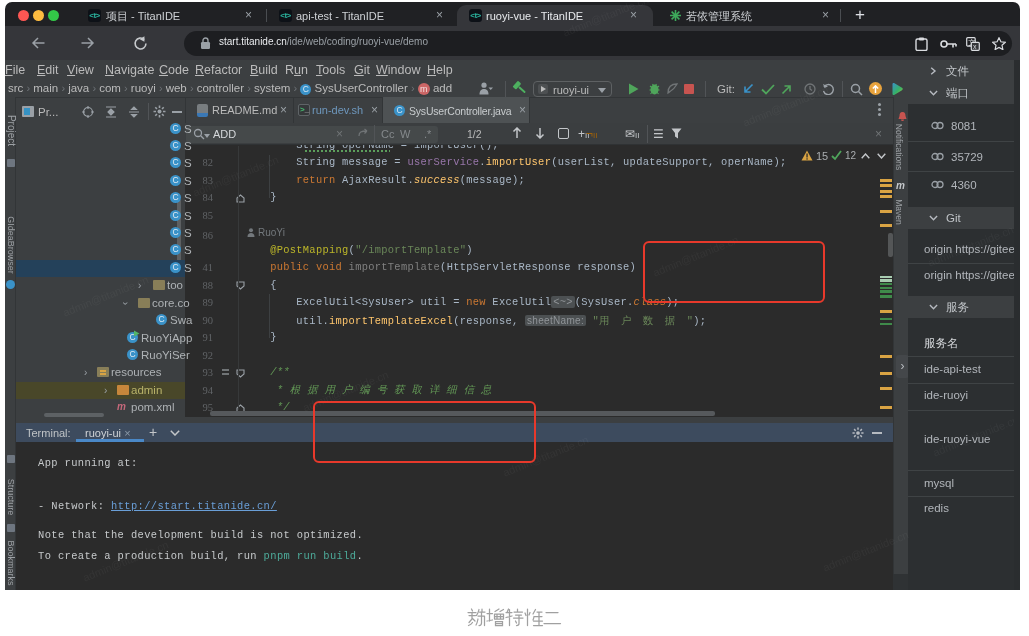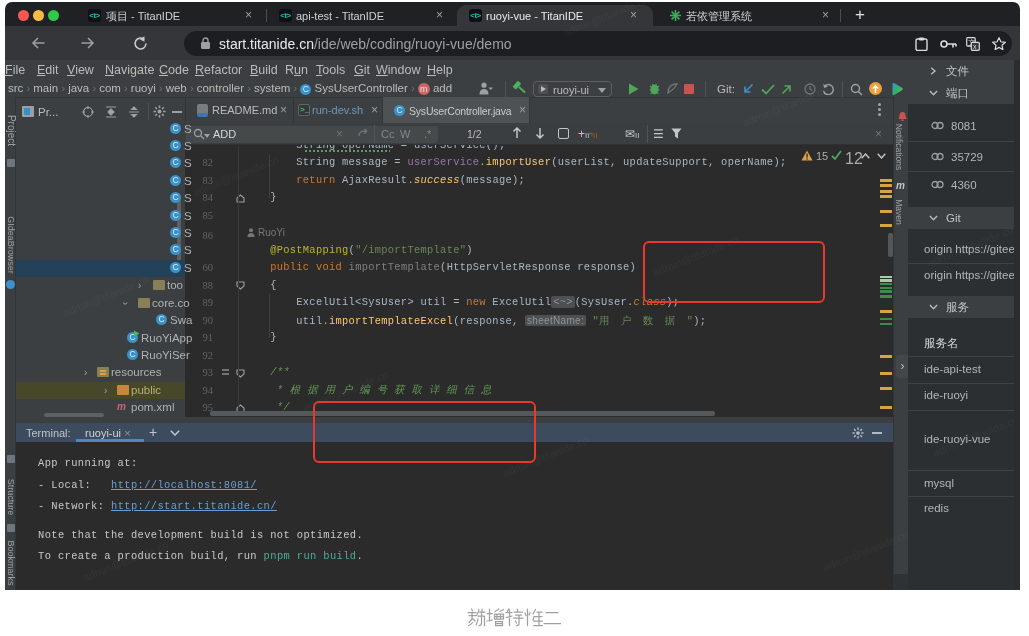--- a/index.html
+++ b/index.html
@@ -56,21 +56,21 @@
       </svg>
 <svg class="a" style="left:133px;top:36px" width="15" height="15" viewBox="0 0 16 16">
         <path d="M13.8 8 A5.8 5.8 0 1 1 12 3.8" stroke="#c6c9cc" stroke-width="1.7" fill="none"></path>
         <path d="M12.2 0.2 L12.2 6 L7.2 3.4 Z" fill="#c6c9cc"></path>
       </svg>
 <div class="a" style="left:184px;top:31px;width:828px;height:25px;background:#1d1e21;border-radius:13px"></div>
 <svg class="a" style="left:200px;top:37px" width="11" height="13" viewBox="0 0 11 13">
         <rect x="1" y="5" width="9" height="7" rx="1.2" fill="#9aa0a6"></rect>
         <path d="M3 5 V3.5 A2.5 2.5 0 0 1 8 3.5 V5" stroke="#9aa0a6" stroke-width="1.4" fill="none"></path>
       </svg>
-<div class="a" style="left:219px;top:36px;font-size:14px;color:#e8eaed">start.titanide.cn<span style="color:#9aa0a6">/ide/web/coding/ruoyi-vue/demo</span></div>
+<div class="a" style="left:219px;top:36px;font-size:10px;color:#e8eaed">start.titanide.cn<span style="color:#9aa0a6">/ide/web/coding/ruoyi-vue/demo</span></div>
 
 <svg class="a" style="left:915px;top:37px" width="13" height="14" viewBox="0 0 13 14">
         <rect x="1" y="2" width="11" height="11.5" rx="1.5" fill="none" stroke="#dadce0" stroke-width="1.4"></rect>
         <rect x="4" y="0.5" width="5" height="3" rx="0.8" fill="#dadce0"></rect>
       </svg>
 <svg class="a" style="left:940px;top:40px" width="17" height="8" viewBox="0 0 17 8">
         <circle cx="4" cy="4" r="3" fill="none" stroke="#dadce0" stroke-width="1.6"></circle>
         <path d="M7 4 H16 M13 4 V7.4 M16 4 V6.5" stroke="#dadce0" stroke-width="1.6" fill="none"></path>
       </svg>
 <svg class="a" style="left:966px;top:37px" width="14" height="14" viewBox="0 0 14 14">
@@ -269,41 +269,41 @@
 
 <svg class="a" style="left:801px;top:150px" width="12" height="11" viewBox="0 0 12 11">
         <path d="M6 0.5 L11.5 10.5 H0.5 Z" fill="#d9a343"></path>
         <rect x="5.4" y="3.5" width="1.3" height="4" fill="#2b2b2b"></rect>
         <rect x="5.4" y="8.3" width="1.3" height="1.3" fill="#2b2b2b"></rect>
       </svg>
 <div class="a" style="left:816px;top:150px;font-size:11px;color:#a9adb0">15</div>
 <svg class="a" style="left:831px;top:150px" width="11" height="11" viewBox="0 0 11 11">
         <path d="M1 6 L4 9 L10 1" stroke="#4fa55b" stroke-width="1.8" fill="none"></path>
       </svg>
-<div class="a" style="left:845px;top:150px;font-size:16px;color:#a9adb0">12</div>
+<div class="a" style="left:845px;top:150px;font-size:10px;color:#a9adb0">12</div>
 <svg class="a" style="left:861px;top:153px" width="9" height="6" viewBox="0 0 9 6">
         <path d="M0.7 5.3 L4.5 1 L8.3 5.3" stroke="#c3c6c9" stroke-width="1.4" fill="none"></path>
       </svg>
 <svg class="a" style="left:877px;top:153px" width="9" height="6" viewBox="0 0 9 6">
         <path d="M0.7 0.7 L4.5 5 L8.3 0.7" stroke="#c3c6c9" stroke-width="1.4" fill="none"></path>
       </svg>
 
 <div id="code" style="position:absolute;left:185px;top:145px;width:708px;height:272px;overflow:hidden">
         <div id="codew" style="position:absolute;left:-185px;top:-145px;width:1029px;height:636px">
-          <div class="cl" style="top:136.75px"><span>        String operName = userService();</span></div>
+          <div class="cl" style="top:136.75px"><span>        String operName = importUser();</span></div>
           <div class="ln" style="left:185px;top:154.25px">82</div>
           <div class="cl" style="top:154.25px"><span>        String message = <span class="fd">userService</span>.<span class="mc">importUser</span>(userList, updateSupport, operName);</span></div>
           <div class="ln" style="left:185px;top:171.75px">83</div>
           <div class="cl" style="top:171.75px"><span>        <span class="kw">return</span> AjaxResult.<span class="mc" style="font-style:italic">success</span>(message);</span></div>
           <div class="ln" style="left:185px;top:189.25px">84</div>
           <div class="cl" style="top:189.25px"><span>    }</span></div>
           <div class="ln" style="left:185px;top:206.75px">85</div>
           <div class="ln" style="left:185px;top:227px">86</div>
           <div class="cl" style="top:241.75px"><span>    <span class="an">@PostMapping</span>(<span class="st">"/importTemplate"</span>)</span></div>
-          <div class="ln" style="left:185px;top:259.25px">60</div>
+          <div class="ln" style="left:185px;top:259.25px">41</div>
           <div class="cl" style="top:259.25px"><span>    <span class="kw">public void</span> <span class="gr">importTemplate</span>(HttpServletResponse response)</span></div>
           <div class="ln" style="left:185px;top:276.75px">88</div>
           <div class="cl" style="top:276.75px"><span>    {</span></div>
           <div class="ln" style="left:185px;top:294.25px">89</div>
           <div class="cl" style="top:294.25px"><span>        ExcelUtil&lt;SysUser&gt; util = <span class="kw">new</span> ExcelUtil<span class="chip">&lt;~&gt;</span>(SysUser.<span class="kw" style="font-style:italic">class</span>);</span></div>
           <div class="ln" style="left:185px;top:311.75px">90</div>
           <div class="cl" style="top:311.75px"><span>        util.<span class="mc">importTemplateExcel</span>(response, <span class="chip" style="font-family:'Liberation Sans';font-size:10px">sheetName:</span> <span class="st">"<span style="letter-spacing:11.5px">用户数据</span>"</span>);</span></div>
           <div class="ln" style="left:185px;top:329.25px">91</div>
           <div class="cl" style="top:329.25px"><span>    }</span></div>
           <div class="ln" style="left:185px;top:346.75px">92</div>
@@ -387,21 +387,20 @@
 <svg class="a" style="left:170px;top:430px" width="10" height="6" viewBox="0 0 10 6">
         <path d="M0.8 0.8 L5 5 L9.2 0.8" stroke="#c3c6c9" stroke-width="1.5" fill="none"></path>
       </svg>
 <svg class="a" style="left:852px;top:427px" width="12" height="12" viewBox="0 0 13 13">
         <circle cx="6.5" cy="6.5" r="2" fill="#b6bac0"></circle>
         <path d="M6.5 0.5 V3 M6.5 10 V12.5 M0.5 6.5 H3 M10 6.5 H12.5 M2.3 2.3 L4 4 M9 9 L10.7 10.7 M10.7 2.3 L9 4 M4 9 L2.3 10.7" stroke="#b6bac0" stroke-width="1.6"></path>
       </svg>
 <div class="a" style="left:872px;top:432px;width:10px;height:2px;background:#b6bac0"></div>
 <div class="a" style="left:16px;top:442px;width:877px;height:148px;background:#2b2b2b"></div>
 <div class="a term" style="left:38px;top:457px">App running at:</div>
-<div class="a term" style="left:38px;top:478.5px">- Local:&nbsp;&nbsp; <span class="lnk">http://localhost:8081/</span></div>
 <div class="a term" style="left:38px;top:528.5px">Note that the development build is not optimized.</div>
 <div class="a term" style="left:38px;top:500px">- Network: <span class="lnk">http://start.titanide.cn/</span></div>
 <div class="a term" style="left:38px;top:549.5px">To create a production build, run <span style="color:#4dab9a">pnpm run build</span>.</div>
 
 <div class="a" style="left:908px;top:60px;width:112px;height:530px;background:#2c2f31"></div>
 <div class="a ph" style="left:908px;top:60px">
         <svg width="8" height="8" viewBox="0 0 8 8" style="margin-right:9px">
           <path d="M2.2 0.8 L6 4 L2.2 7.2" stroke="#b6bac0" stroke-width="1.4" fill="none"></path>
         </svg>
         <span>文件</span>
@@ -533,21 +532,21 @@
       <div class="a trow" style="left:16px;top:364.4px;">
         <span class="arr" style="left:68px">›</span>
         <span class="fold" style="left:81px"></span>
         <span style="left:84px;top:6px;width:6px;height:1.5px;background:#d9a343"></span>
         <span style="left:84px;top:9px;width:6px;height:1.5px;background:#d9a343"></span>
         <span class="tlb" style="left:95px">resources</span>
       </div>
       <div class="a trow" style="left:16px;top:381.8px;background:#494729">
         <span class="arr" style="left:88px">›</span>
         <span class="fold2" style="left:101px"></span>
-        <span class="tlb" style="left:115px;color:#b8b269">public</span>
+        <span class="tlb" style="left:115px;color:#b8b269">admin</span>
       </div>
       <div class="a trow" style="left:16px;top:399.2px;">
         <span class="mvn" style="left:101px">m</span>
         <span class="tlb" style="left:115px">pom.xml</span>
       </div>
     </div>
   </div>
 
 <svg class="a" style="left:467px;top:608px" width="95" height="19" viewBox="0 0 95 19" fill="none" stroke="#a0a0a0" stroke-width="1.25" stroke-linecap="round">
     <g transform="translate(0,0)">

